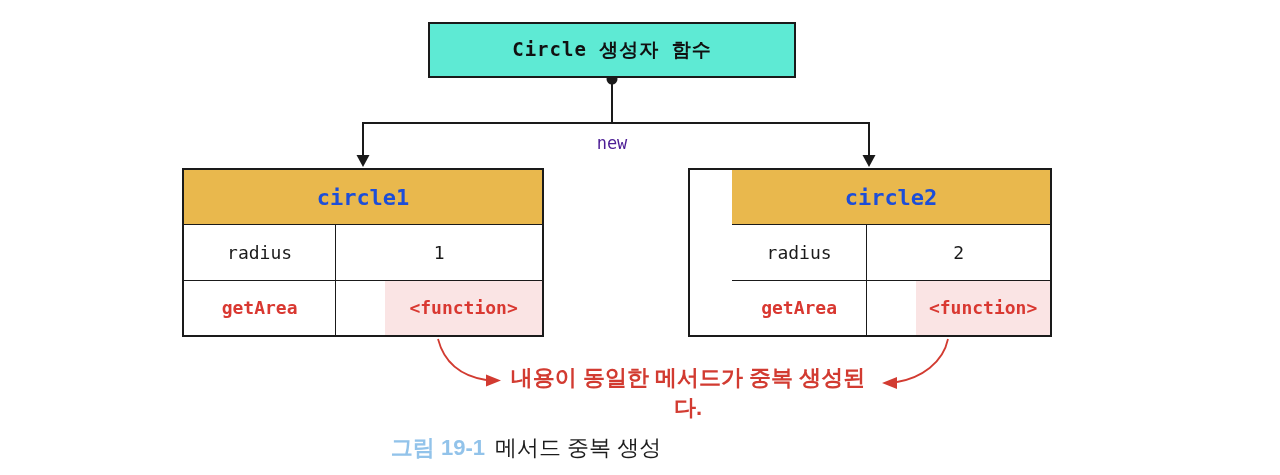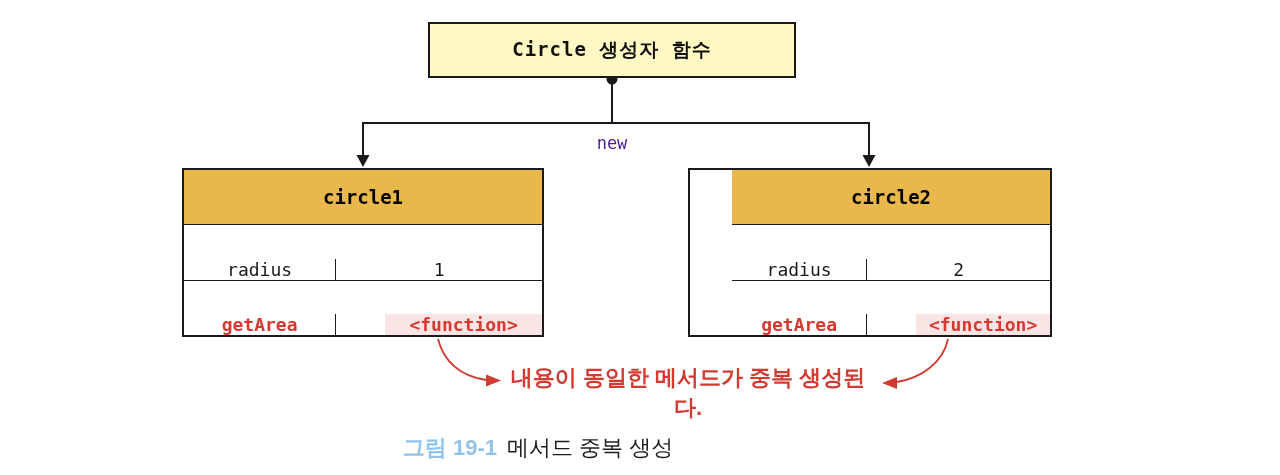--- a/index.html
+++ b/index.html
@@ -9,21 +9,21 @@
     background:#ffffff;
     overflow:hidden;
     font-family:"Liberation Sans","DejaVu Sans",sans-serif;
   }
   .mono{font-family:"DejaVu Sans Mono","Liberation Mono",monospace;}
   svg.overlay{position:absolute;left:0;top:0;width:1280px;height:475px;z-index:1;}
 
   
   .ctor-box{
     position:absolute;left:428px;top:22px;width:368px;height:56px;
-    background:#fef9c3;border:2.5px solid #1a1a1a;
+    background:#5eead4;border:2.5px solid #1a1a1a;
     box-sizing:border-box;
     display:flex;align-items:center;justify-content:center;
     font-weight:bold;font-size:19px;color:#111;
     letter-spacing:1px;
     z-index:2;
   }
 
   
   .new-label{
     position:absolute;left:572px;top:133px;width:80px;
@@ -37,26 +37,25 @@
     display:flex;flex-direction:column;
     background:#ffffff;z-index:2;
   }
   .obj-table.left{left:182px;width:362px;}
   .obj-table.right{left:688px;width:364px;padding-left:42px;}
   .obj-header{
     flex:0 0 54px;
     background:#E9B84D;
     border-bottom:1.5px solid #1a1a1a;
     display:flex;align-items:center;justify-content:center;
-    font-weight:bold;font-size:19px;color:#000000;
+    font-weight:bold;font-size:22px;color:#1d4ed8;
   }
   .obj-row{
     flex:1 1 auto;
     display:flex;
-    align-items:flex-end;
   }
   .obj-row + .obj-row{border-top:1.5px solid #1a1a1a;gap:24px;}
   .cell{
     display:flex;align-items:center;justify-content:center;
     font-size:18px;color:#1a1a1a;box-sizing:border-box;
   }
   .cell.key{flex:0 0 42.5%;border-right:1.5px solid #1a1a1a;}
   .cell.val{flex:1 1 auto;}
   .cell.method{color:#D93831;font-weight:bold;}
   .cell.fn-highlight{background:#FAE4E4;color:#D93831;font-weight:bold;margin-left:25px;}
@@ -65,21 +64,21 @@
   .annotation{
     position:absolute;left:498px;top:363px;width:380px;
     text-align:center;
     font-size:22px;font-weight:bold;color:#D23B31;
     z-index:2;
   }
 
   
   .caption{
     position:absolute;left:0;top:433px;width:1052px;
-    text-align:center;font-size:22px;z-index:2;margin-left:12px;
+    text-align:center;font-size:22px;z-index:2;
   }
   .caption .fig-label{color:#92C3EA;font-weight:bold;margin-right:10px;}
   .caption .fig-title{color:#1c1c1c;font-weight:500;}
 </style>
 </head>
 <body>
 
 <div class="canvas">
 
   <svg class="overlay" viewBox="0 0 1280 475" xmlns="http://www.w3.org/2000/svg" aria-hidden="true">

